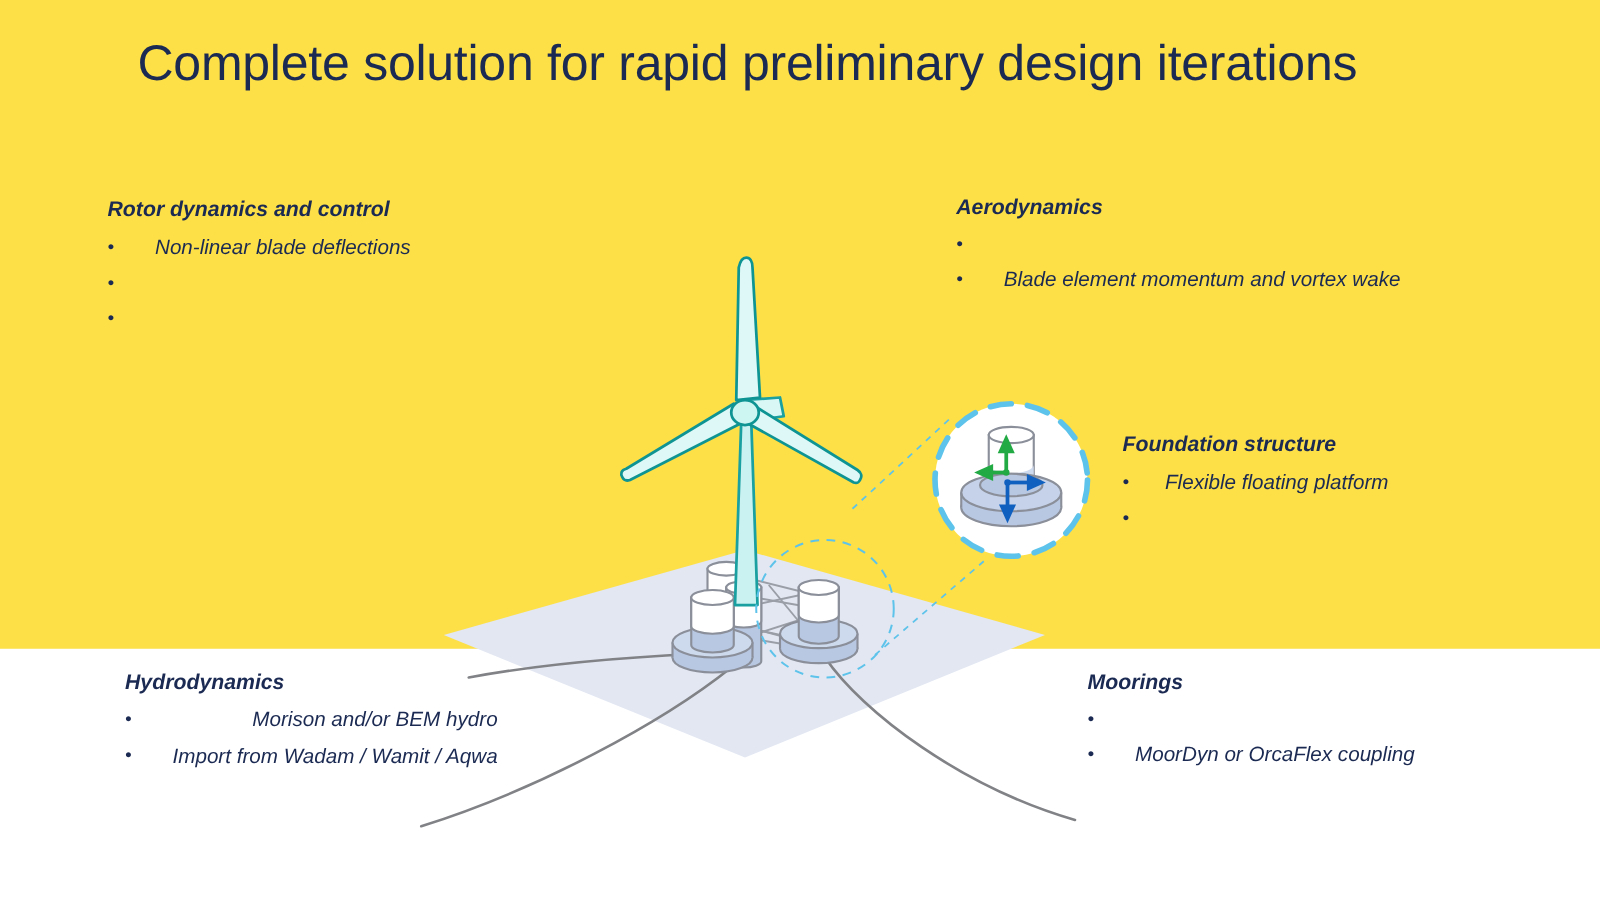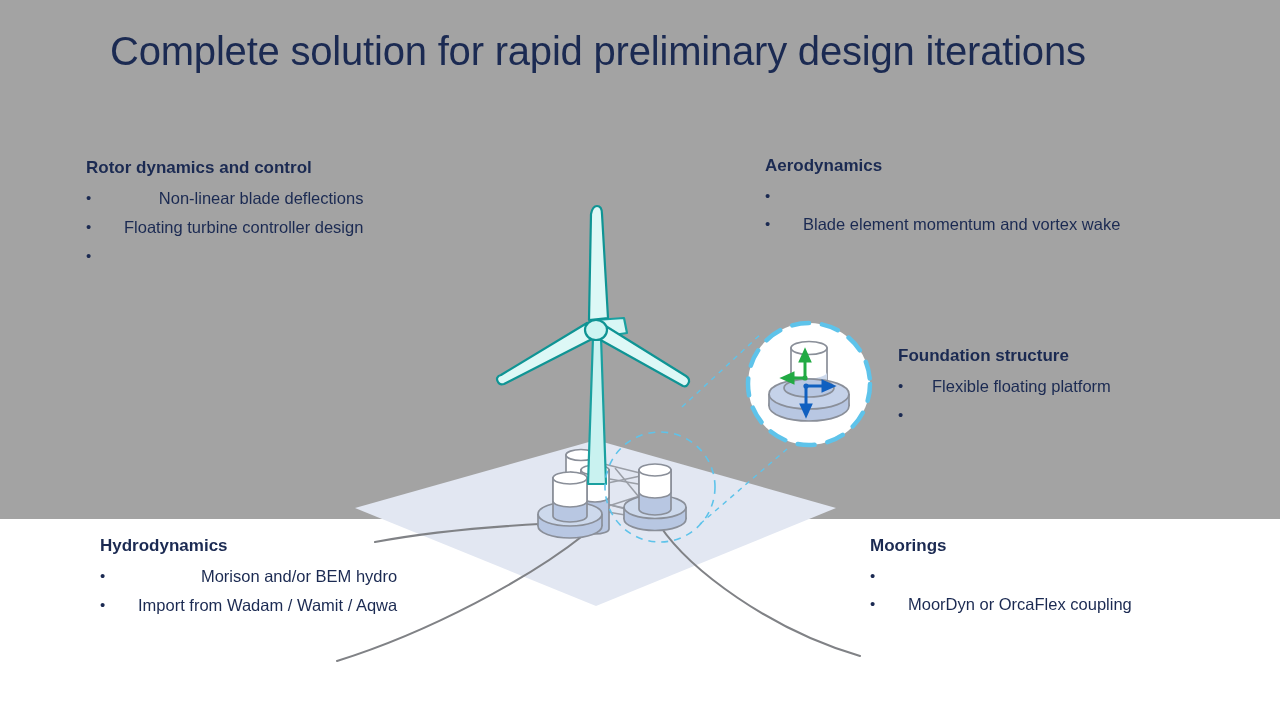--- a/index.html
+++ b/index.html
@@ -14,39 +14,39 @@
     overflow: hidden;
     font-family: "Liberation Sans", sans-serif;
     color: #1b2a52;
   }
 
   #slide {
     position: absolute;
     left: 0; top: 0;
     width: 1280px;
     height: 519px;
-    background: #a3a3a3;
+    background: #fde047;
   }
 
   
   .slide-title {
     position: absolute;
     left: 110px;
     top: 28px;
     width: 1100px;
     font-size: 40px;
     font-weight: 400;
     letter-spacing: -0.2px;
     color: #1b2a52;
     line-height: 1.15;
     white-space: nowrap;
   }
 
   
-  .block { position: absolute; }
+  .block { position: absolute; font-style: italic; }
   .block-title {
     font-size: 17px;
     font-weight: bold;
     color: #1b2a52;
     line-height: 1.2;
     margin-bottom: 10px;
     white-space: nowrap;
   }
   .bullets { list-style: none; margin: 0; padding: 0; }
   .bullet {
@@ -209,21 +209,20 @@
 
   <div class="block" id="block-rotor">
     <div class="block-title">Rotor dynamics and control</div>
     <ul class="bullets">
       <li class="bullet">
         <span class="dot">•</span>
         <span class="btext">Non-linear blade deflections</span>
       </li>
       <li class="bullet">
         <span class="dot">•</span>
-        <span class="btext">Floating turbine controller design</span>
       </li>
       <li class="bullet">
         <span class="dot">•</span>
       </li>
     </ul>
   </div>
 
   <div class="block" id="block-aero">
     <div class="block-title">Aerodynamics</div>
     <ul class="bullets">

